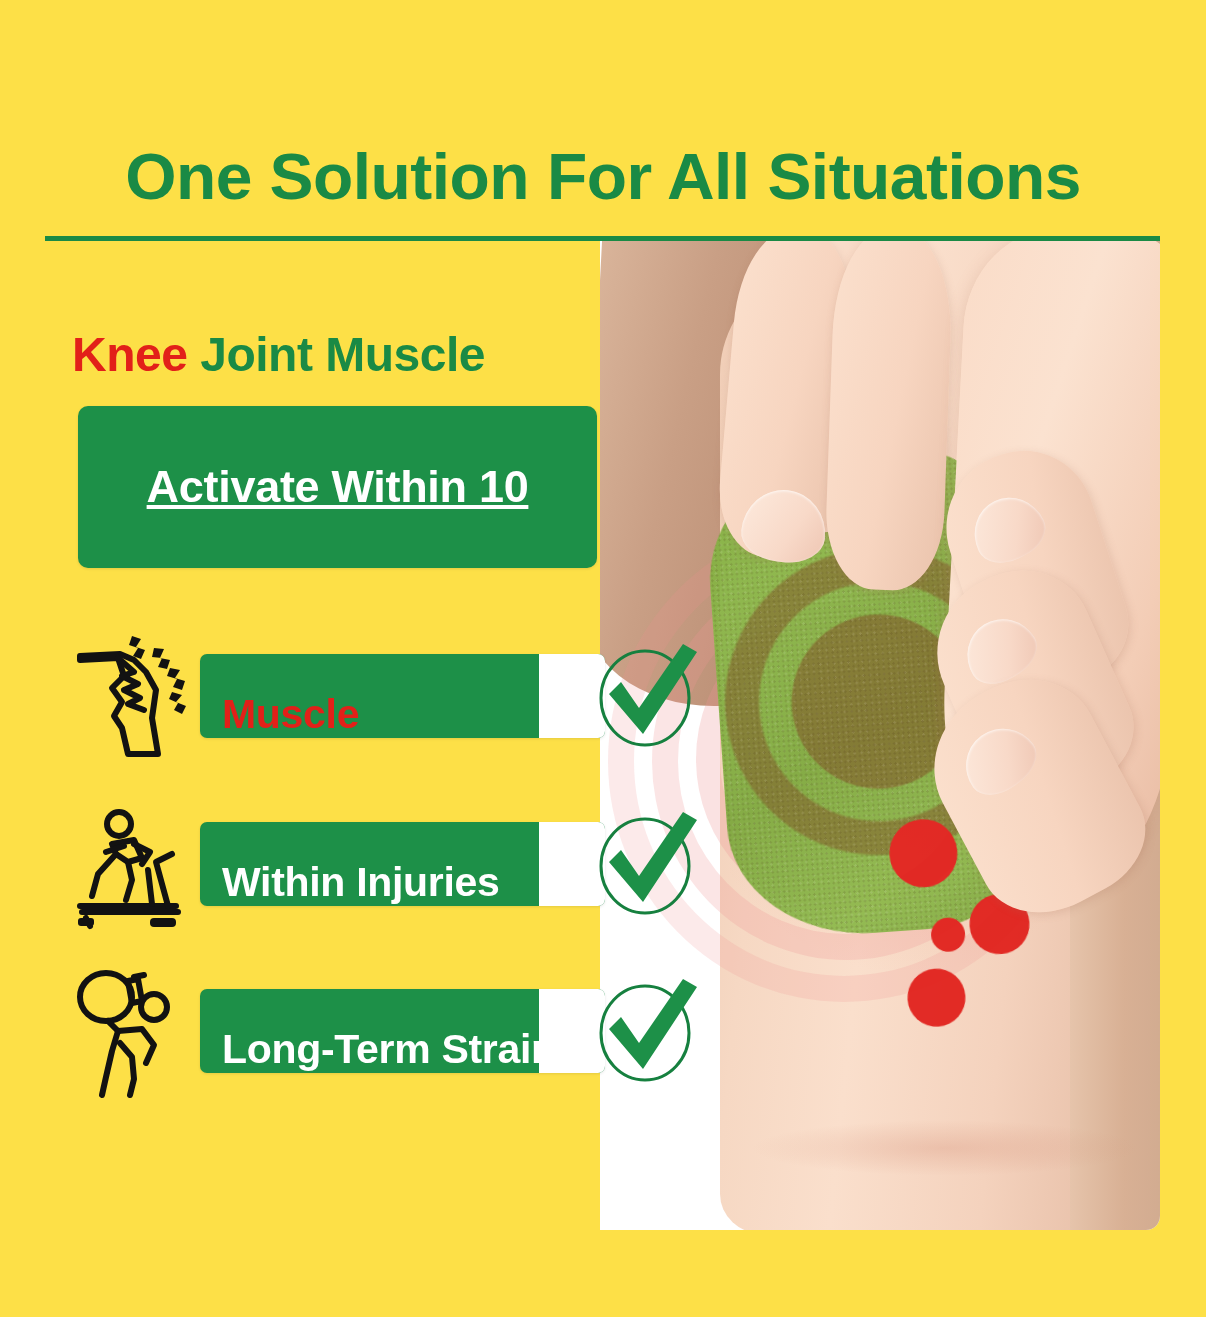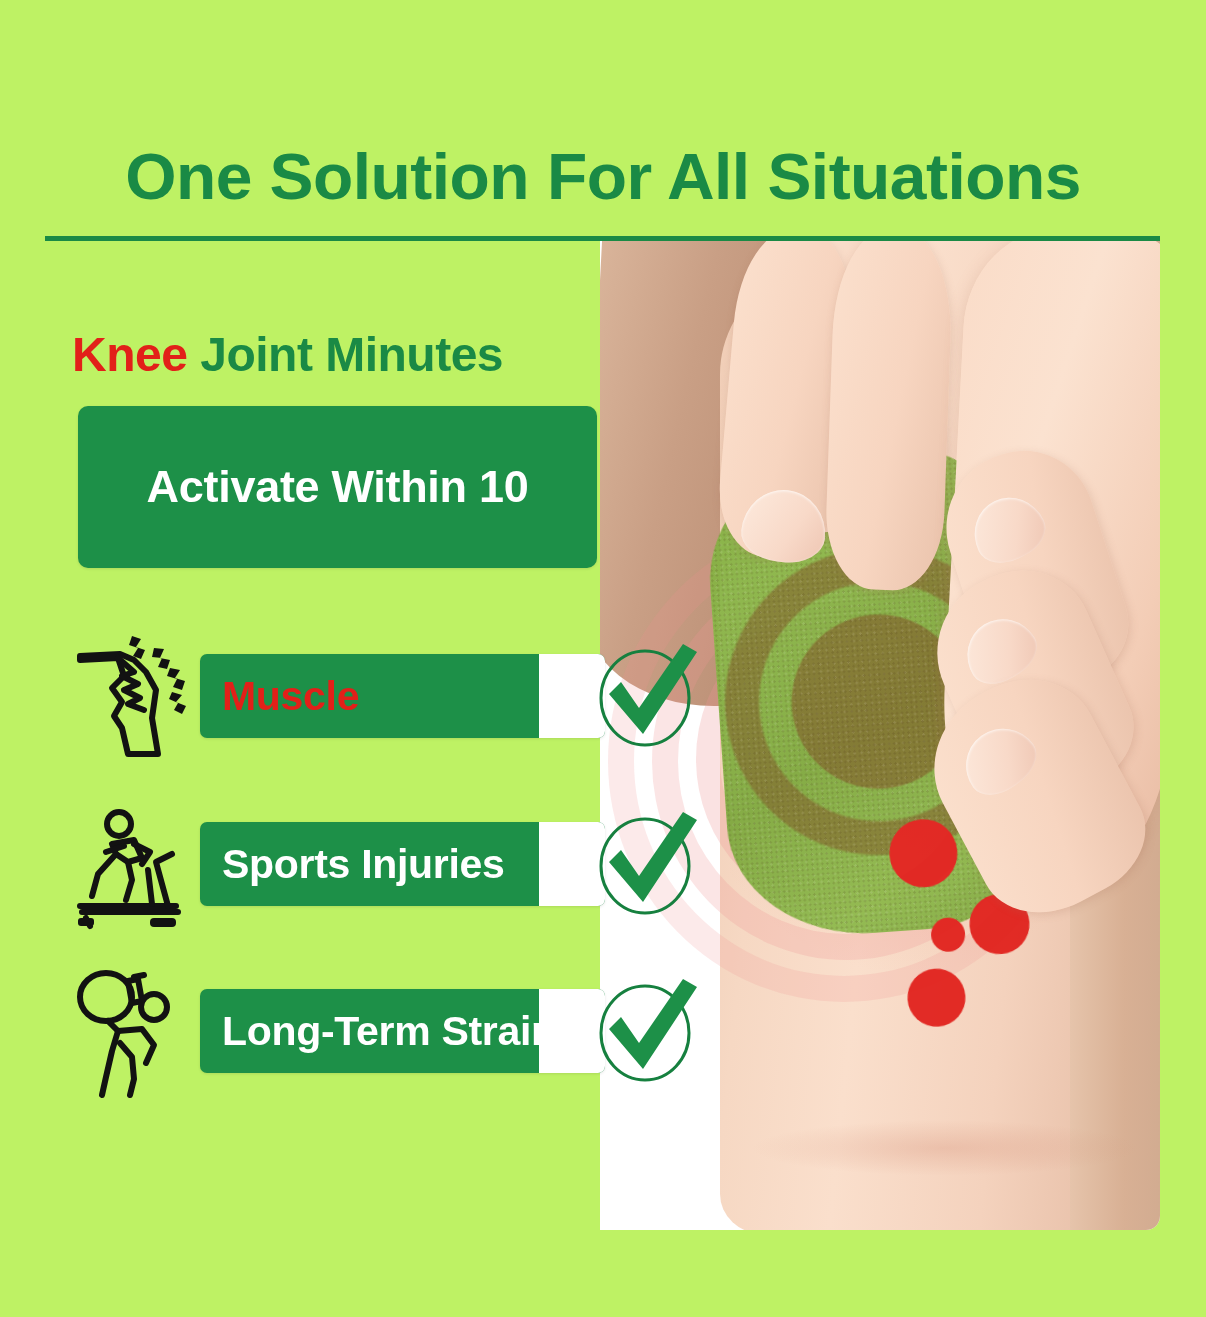--- a/index.html
+++ b/index.html
@@ -3,21 +3,21 @@
 <meta charset="utf-8">
 <style>
   html,body{margin:0;padding:0;}
   body{
     width:1206px;height:1317px;
     background:#ffffff;
     font-family:"Liberation Sans", sans-serif;
     overflow:hidden;
     position:relative;
   }
-  #stage{position:relative;width:1206px;height:1317px;background:#bef264;overflow:hidden;}
+  #stage{position:relative;width:1206px;height:1317px;background:#fde047;overflow:hidden;}
 
   
   .photo{
     position:absolute;left:600px;top:240px;width:560px;height:990px;
     overflow:hidden;border-bottom-right-radius:14px;background:#ffffff;
   }
   
   .leg-upper{
     position:absolute;left:-10px;top:-4px;width:340px;height:470px;
     background:linear-gradient(100deg,#d9b49a 0%,#c99f85 28%,#bb8f75 60%,#cba992 85%,#e4cab6 100%);
@@ -132,41 +132,41 @@
   .kjp .grn{color:#1a8a45;}
 
   .activate-box{
     position:absolute;left:78px;top:406px;width:519px;height:162px;
     background:#1d9048;border-radius:10px;
     display:flex;flex-direction:column;align-items:center;justify-content:center;
     box-shadow:0 1px 3px rgba(0,0,0,.10);
   }
   .activate-line{
     color:#ffffff;font-size:45px;font-weight:bold;line-height:1.28;
-    letter-spacing:-0.3px;white-space:nowrap;text-align:center;
+    letter-spacing:-0.3px;white-space:nowrap;text-align:center;text-decoration:underline;
   }
 
   
   .frow{position:absolute;left:0;width:700px;height:120px;}
   .frow.r1{top:640px;}
   .frow.r2{top:808px;}
   .frow.r3{top:975px;}
 
   .ficon{
     position:absolute;left:72px;top:-8px;width:125px;height:132px;
   }
   .ficon svg{display:block;width:100%;height:100%;}
 
   .fbar{
     position:absolute;left:200px;top:14px;width:405px;height:84px;
     background:#1d9048;border-radius:7px;
     box-shadow:0 1px 3px rgba(0,0,0,.10);
   }
   .fbar-label{
-    position:absolute;left:22px;top:0;height:84px;display:flex;align-items:center;
+    position:absolute;left:22px;top:0;height:84px;display:flex;align-items:flex-end;
     font-size:41px;font-weight:bold;color:#ffffff;letter-spacing:-0.3px;white-space:nowrap;
   }
   .fbar-label .red{color:#e22019;}
   .notch{
     position:absolute;right:0;top:0;width:66px;height:84px;background:#ffffff;
     border-top-right-radius:7px;border-bottom-right-radius:7px;
   }
   .check{
     position:absolute;left:595px;top:2px;width:104px;height:108px;
   }
@@ -207,21 +207,21 @@
     <div class="finger fr2"></div>
     <div class="nail nr2"></div>
     <div class="finger fr3"></div>
     <div class="nail nr3"></div>
   </div>
 
   <div class="headline">One Solution For All Situations</div>
   <div class="divider"></div>
 
   <div class="kjp">
-    <span class="red">Knee</span><span class="grn"> Joint Minutes</span>
+    <span class="red">Knee</span><span class="grn"> Joint Muscle</span>
   </div>
 
   <div class="activate-box">
     <div class="activate-line">Activate Within 10</div>
   </div>
 
   <div class="frow r1">
     <div class="ficon">
       <svg viewBox="0 0 125 132" xmlns="http://www.w3.org/2000/svg">
         <g fill="none" stroke="#121212" stroke-width="6" stroke-linejoin="round" stroke-linecap="round">
@@ -268,21 +268,21 @@
         </g>
         <g fill="#121212">
           <rect x="6" y="118" width="16" height="8" rx="3"></rect>
           <rect x="78" y="118" width="26" height="9" rx="4"></rect>
         </g>
       </svg>
     </div>
     <div class="fbar">
       <div class="fbar-label">
         <span class="red"></span>
-          <span>Sports Injuries</span>
+          <span>Within Injuries</span>
       </div>
       <div class="notch"></div>
     </div>
     <div class="check">
       <svg viewBox="0 0 104 108" xmlns="http://www.w3.org/2000/svg">
         <ellipse cx="50" cy="56" rx="44" ry="47" fill="none" stroke="#16803f" stroke-width="3"></ellipse>
         <path d="M14 52 L26 40 L44 66 L88 2 L102 10 L48 92 Z" fill="#1d9048"></path>
       </svg>
     </div>
   </div>

